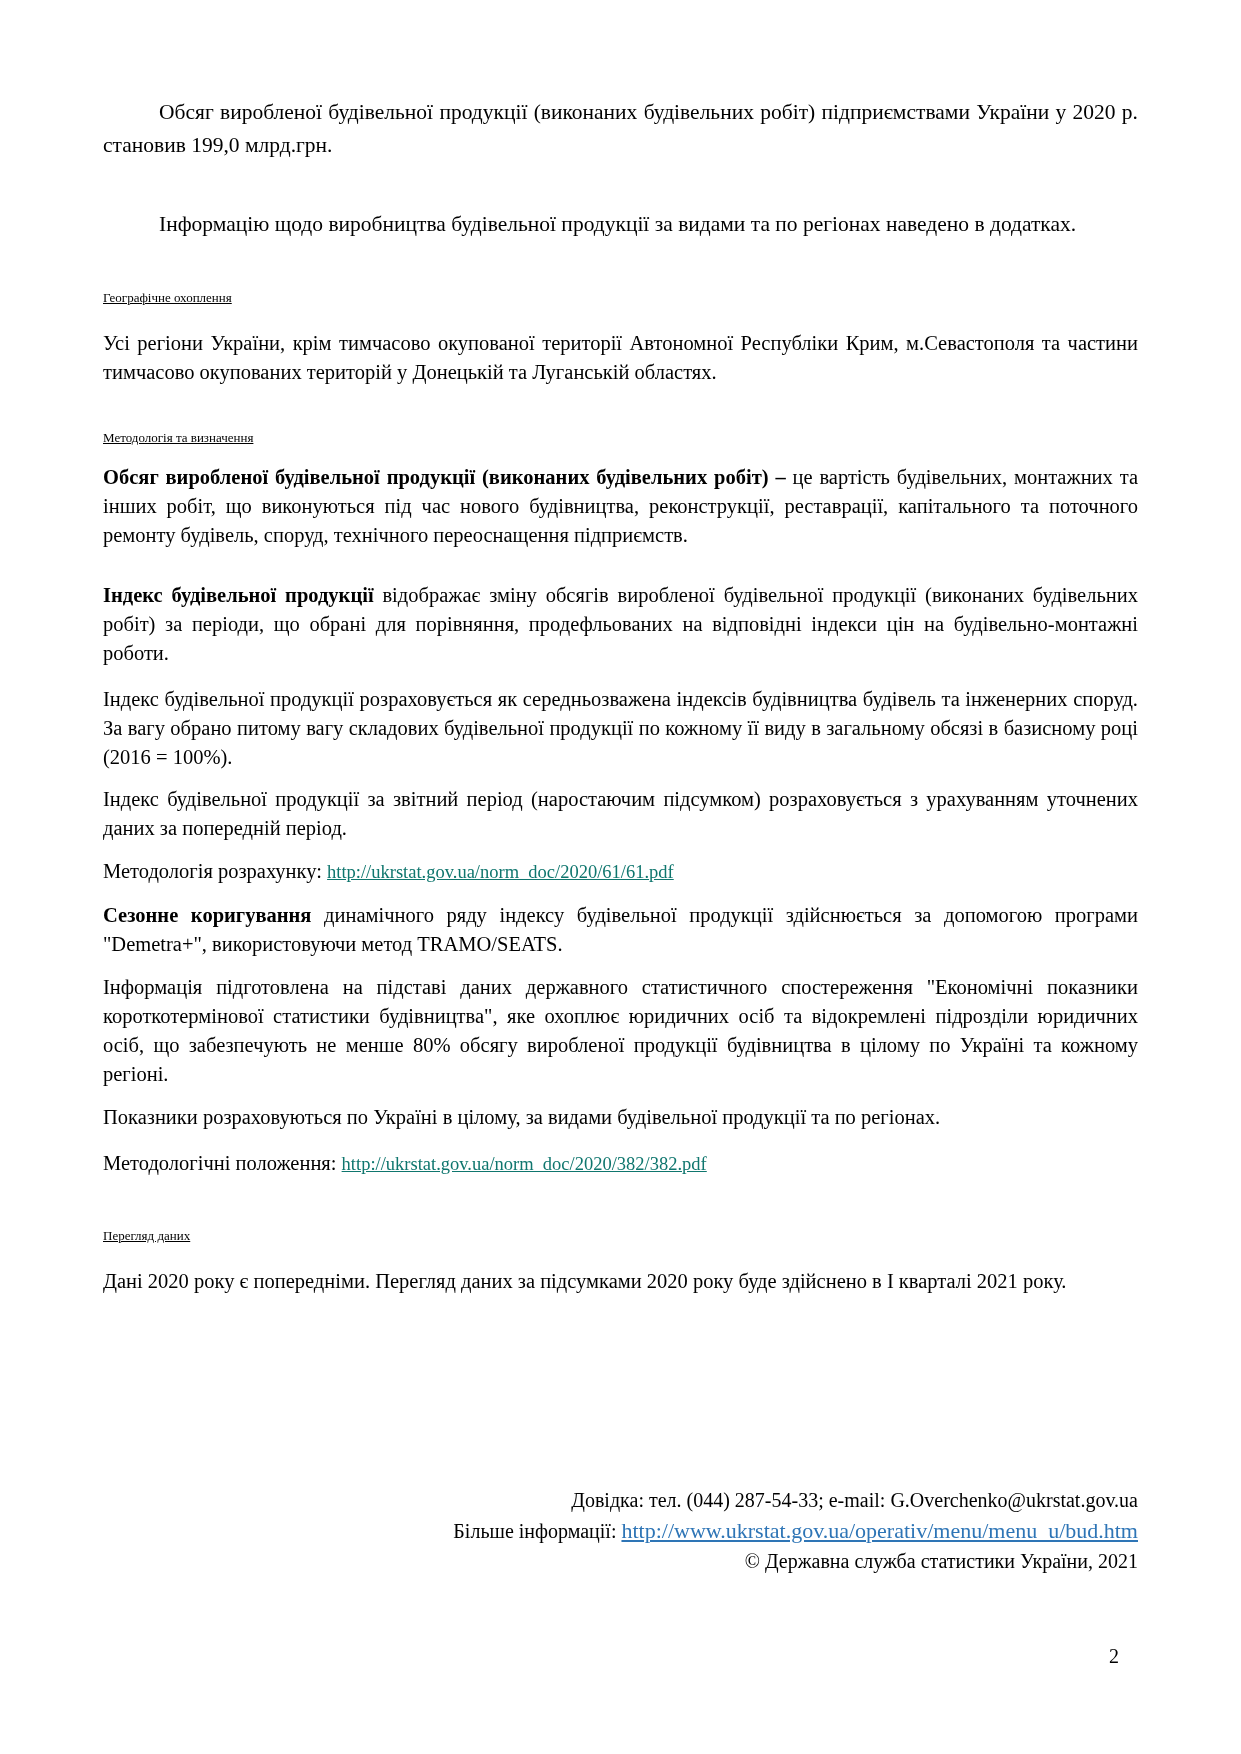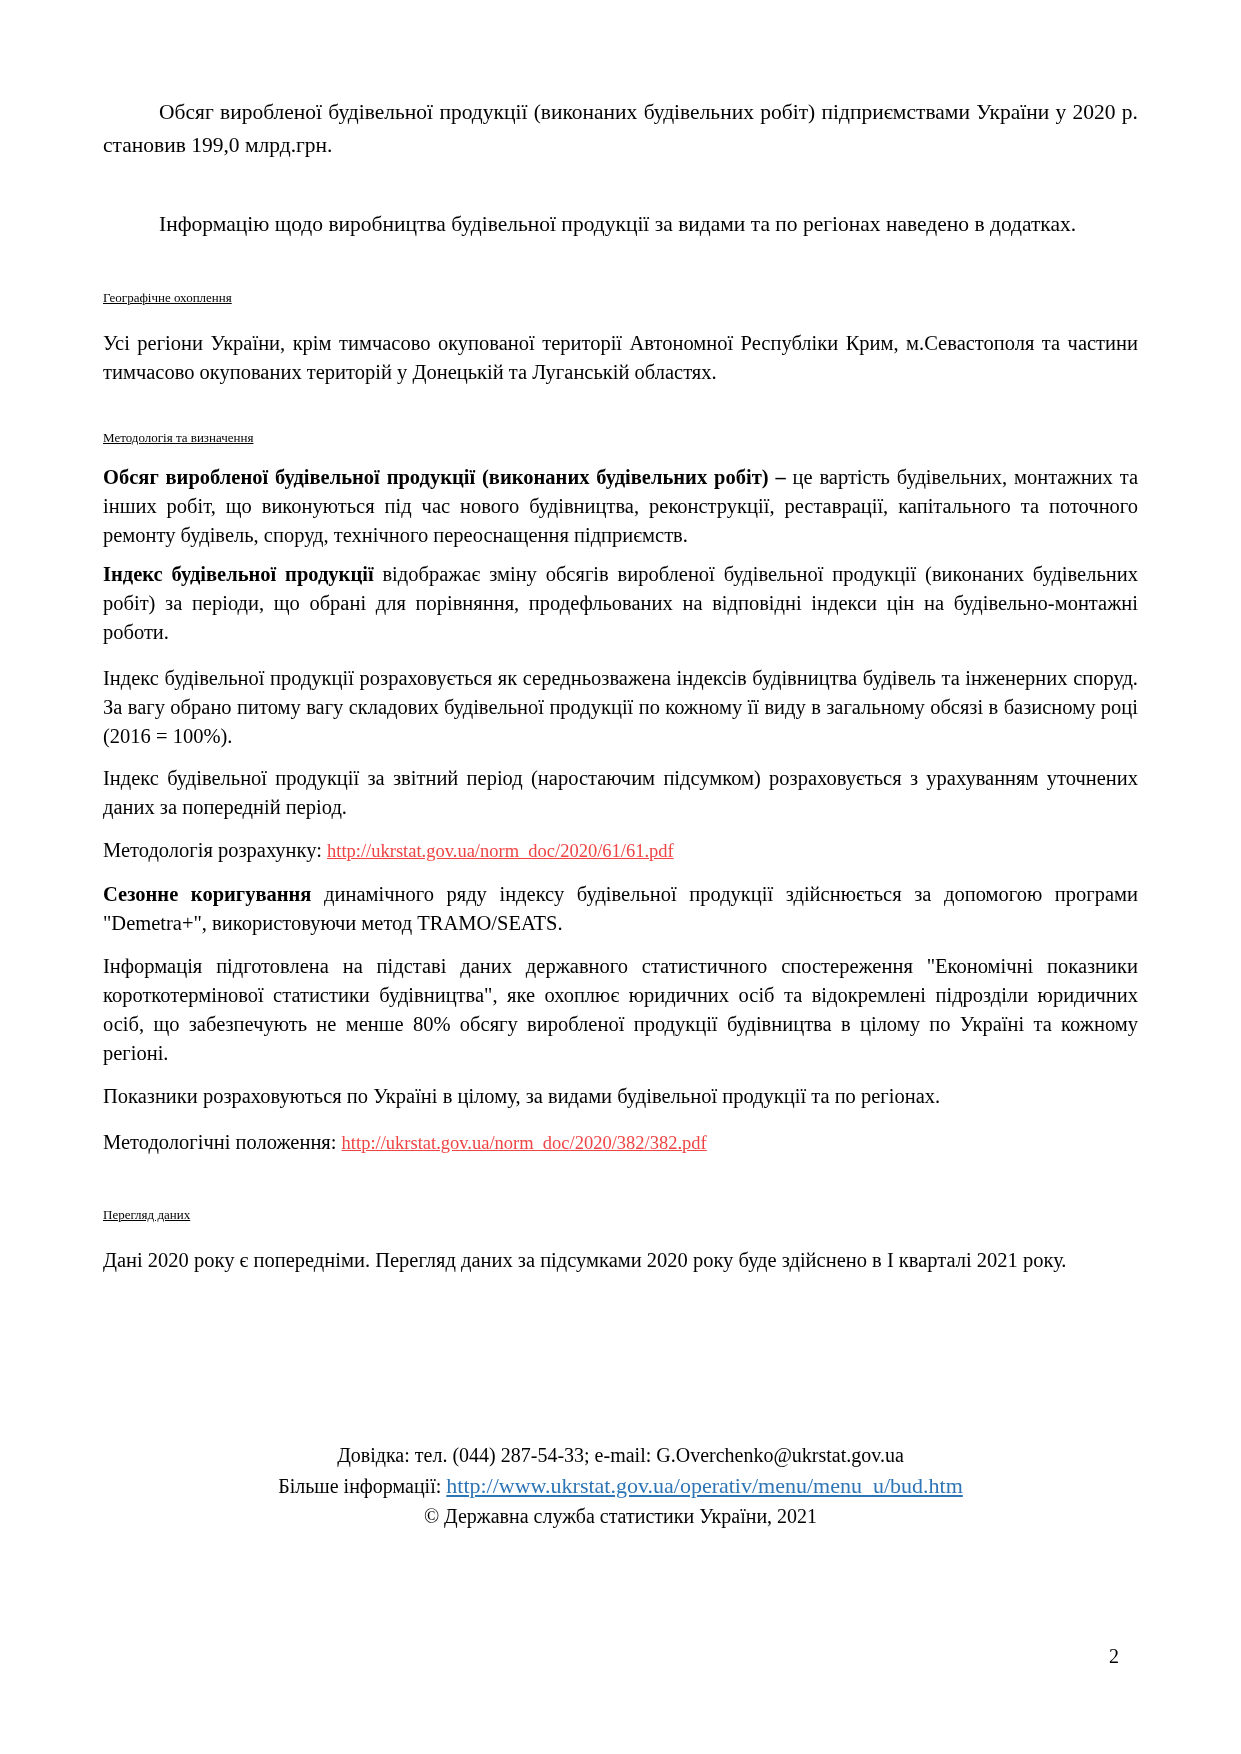--- a/index.html
+++ b/index.html
@@ -47,39 +47,39 @@
     text-align: justify;
     text-justify: inter-word;
     margin-top: 11px;
   }
   .no-just { text-align: left; }
   .run-on { margin-top: 17px; }
 
   b.term { font-weight: bold; }
 
   a.doclink {
-    color: #ef4444;
+    color: #0f766e;
     font-size: 18.5px;
     text-decoration: underline;
     word-break: break-all;
   }
   a.weblink {
     color: #2e75b6;
     text-decoration: underline;
     font-size: 22px;
   }
 
   .footer {
     position: absolute;
     left: 103px;
-    top: 1440px;
+    top: 1485px;
     width: 1035px;
     font-size: 20px;
     line-height: 30.5px;
-    text-align: center;
+    text-align: right;
   }
 
   .page-number {
     position: absolute;
     right: 122px;
     top: 1645px;
     font-size: 20px;
   }
 </style>
 </head>
@@ -91,21 +91,21 @@
     <p class="intro indent">Обсяг виробленої будівельної продукції (виконаних будівельних робіт) підприємствами України у 2020 р. становив 199,0 млрд.грн.</p>
     <p class="intro indent gap-before">Інформацію щодо виробництва будівельної продукції за видами та по регіонах наведено в додатках.</p>
 
     <h2 class="section-heading">Географічне охоплення</h2>
     <p class="method run-on">Усі регіони України, крім тимчасово окупованої території Автономної Республіки Крим, м.Севастополя та частини тимчасово окупованих територій у Донецькій та Луганській областях.</p>
 
     <h2 class="section-heading heading-tight">Методологія та визначення</h2>
 
     <p class="method"><b class="term">Обсяг виробленої будівельної продукції (виконаних будівельних робіт) – </b><span>це вартість будівельних, монтажних та інших робіт, що виконуються під час нового будівництва, реконструкції, реставрації, капітального та поточного ремонту будівель, споруд, технічного переоснащення підприємств.</span></p>
 
-    <p class="method" style="margin-top:10px;"><b class="term">Індекс будівельної продукції</b><span> відображає зміну обсягів виробленої будівельної продукції (виконаних будівельних робіт) за періоди, що обрані для порівняння, продефльованих на відповідні індекси цін на будівельно-монтажні роботи.</span></p>
+    <p class="method" style="margin-top:31px;"><b class="term">Індекс будівельної продукції</b><span> відображає зміну обсягів виробленої будівельної продукції (виконаних будівельних робіт) за періоди, що обрані для порівняння, продефльованих на відповідні індекси цін на будівельно-монтажні роботи.</span></p>
 
     <p class="method run-on">Індекс будівельної продукції розраховується як середньозважена індексів будівництва будівель та інженерних споруд. За вагу обрано питому вагу складових будівельної продукції по кожному її виду в загальному обсязі в базисному році (2016 = 100%).</p>
 
     <p class="method" style="margin-top:13px;">Індекс будівельної продукції за звітний період (наростаючим підсумком) розраховується з урахуванням уточнених даних за попередній період.</p>
 
     <p class="method no-just" style="margin-top:14px;"><span>Методологія розрахунку: </span><a class="doclink" href="#">http://ukrstat.gov.ua/norm_doc/2020/61/61.pdf</a></p>
 
     <p class="method" style="margin-top:14px;"><b class="term">Сезонне коригування</b><span> динамічного ряду індексу будівельної продукції здійснюється за допомогою програми "Demetra+", використовуючи метод TRAMO/SEATS.</span></p>
 
     <p class="method" style="margin-top:14px;">Інформація підготовлена на підставі даних державного статистичного спостереження "Економічні показники короткотермінової статистики будівництва", яке охоплює юридичних осіб та відокремлені підрозділи юридичних осіб, що забезпечують не менше 80% обсягу виробленої продукції будівництва в цілому по Україні та кожному регіоні.</p>

